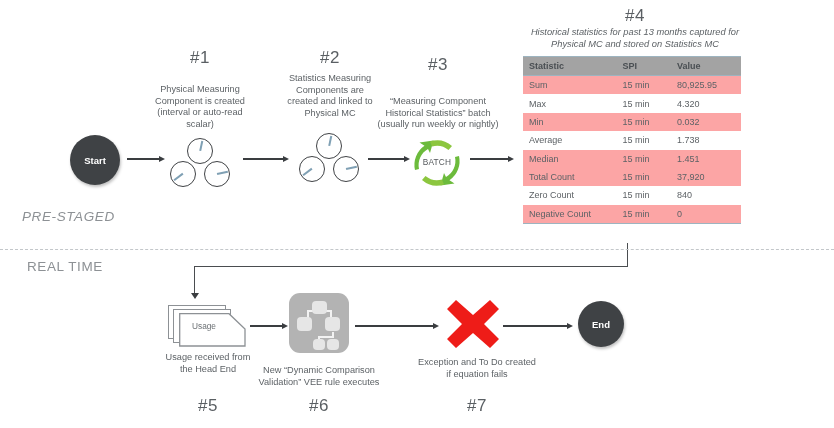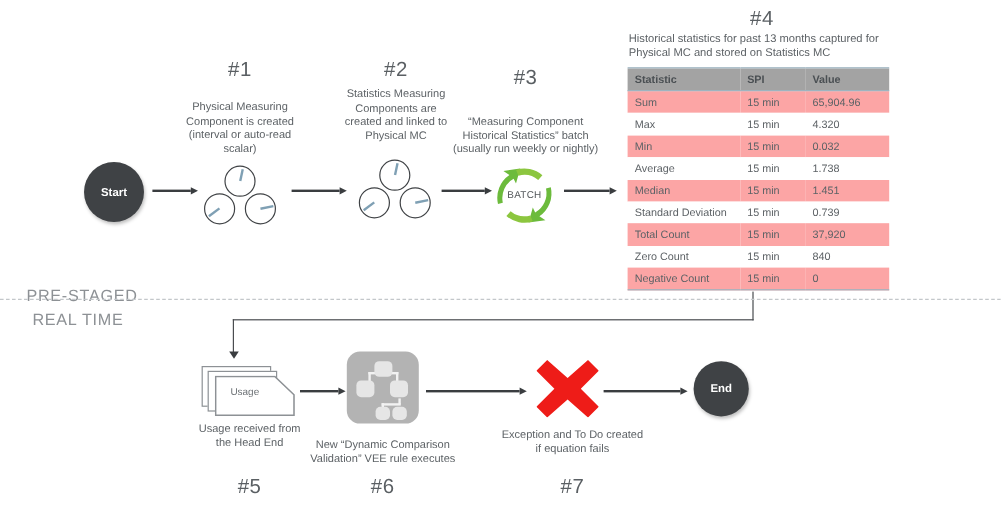--- a/index.html
+++ b/index.html
@@ -17,21 +17,21 @@
   
   .terminator{border-radius:50%;background:#3f4245;color:#fff;
       display:flex;align-items:center;justify-content:center;
       font-size:9.5px;font-weight:700;box-shadow:1px 2px 3px rgba(0,0,0,.25);}
 
   
   .lane{font-size:13.5px;color:#8d9195;letter-spacing:.6px;}
   .dashline{border-top:1.4px dashed #c3c7ca;}
 
   
-  .tbl-title{font-size:9.3px;line-height:11.5px;color:#5d6266;text-align:left;}
+  .tbl-title{font-size:9.3px;line-height:11.5px;color:#5d6266;text-align:center;font-style:italic;}
   table.stats{border-collapse:collapse;width:218px;font-size:9px;}
   table.stats th{font-weight:700;color:#4a4f53;text-align:left;padding:4px 0 4px 6px;
       border-top:1.1px solid #9db4c0;border-bottom:1.1px solid #9db4c0;background:#a3a3a3;}
   table.stats td{padding:4.2px 0 4.2px 6px;color:#5d6266;border:0;}
   table.stats tr.band td{background:#fca5a5;}
   table.stats tr.plain td{background:#ffffff;}
   table.stats tr.last td{border-bottom:1.1px solid #9db4c0;}
   .col-stat{width:96px;} .col-spi{width:54px;} .col-val{width:68px;margin-left:25px;}
 
   
@@ -143,46 +143,41 @@
       <tr>
         <th class="col-stat">Statistic</th>
         <th class="col-spi">SPI</th>
         <th class="col-val">Value</th>
       </tr>
     </thead>
     <tbody id="stats-body">
         <tr class="band">
           <td class="col-stat">Sum</td>
           <td class="col-spi">15 min</td>
-          <td class="col-val">65,904.96</td>
+          <td class="col-val">80,925.95</td>
         </tr>
         <tr class="plain">
           <td class="col-stat">Max</td>
           <td class="col-spi">15 min</td>
           <td class="col-val">4.320</td>
         </tr>
         <tr class="band">
           <td class="col-stat">Min</td>
           <td class="col-spi">15 min</td>
           <td class="col-val">0.032</td>
         </tr>
         <tr class="plain">
           <td class="col-stat">Average</td>
           <td class="col-spi">15 min</td>
           <td class="col-val">1.738</td>
         </tr>
         <tr class="band">
           <td class="col-stat">Median</td>
           <td class="col-spi">15 min</td>
           <td class="col-val">1.451</td>
-        </tr>
-        <tr class="plain">
-          <td class="col-stat">Standard Deviation</td>
-          <td class="col-spi">15 min</td>
-          <td class="col-val">0.739</td>
         </tr>
         <tr class="band">
           <td class="col-stat">Total Count</td>
           <td class="col-spi">15 min</td>
           <td class="col-val">37,920</td>
         </tr>
         <tr class="plain">
           <td class="col-stat">Zero Count</td>
           <td class="col-spi">15 min</td>
           <td class="col-val">840</td>
@@ -194,21 +189,21 @@
         </tr>
       </tbody>
   </table>
 </div>
 
 <div class="abs vline" style="left:627px;top:243px;height:24px;"></div>
 <div class="abs hline" style="left:194px;top:266px;width:434px;"></div>
 <div class="abs vline" style="left:194px;top:266px;height:28px;"></div>
 <div class="abs arrow-down" style="left:190.5px;top:293px;"></div>
 
-<div class="abs lane" style="left:22px;top:239px;">PRE-STAGED</div>
+<div class="abs lane" style="left:22px;top:209px;font-style:italic;">PRE-STAGED</div>
 <div class="abs dashline" style="left:0px;top:249px;width:834px;"></div>
 <div class="abs lane" style="left:27px;top:259px;">REAL TIME</div>
 
 <div class="abs" style="left:168px;top:302px;width:80px;height:46px;">
   <div class="doc" style="left:0px;top:3px;width:56px;height:32px;"></div>
   <div class="doc" style="left:5px;top:7px;width:56px;height:32px;"></div>
   <svg style="position:absolute;left:11px;top:11px;" width="68" height="34" viewBox="0 0 68 34">
     <path d="M0.7 0.7 H50 L66 16 V33 H0.7 Z" fill="#ffffff" stroke="#8d9195" stroke-width="1.3"></path>
   </svg>
   <div class="doclabel" style="left:24px;top:19px;">Usage</div>

